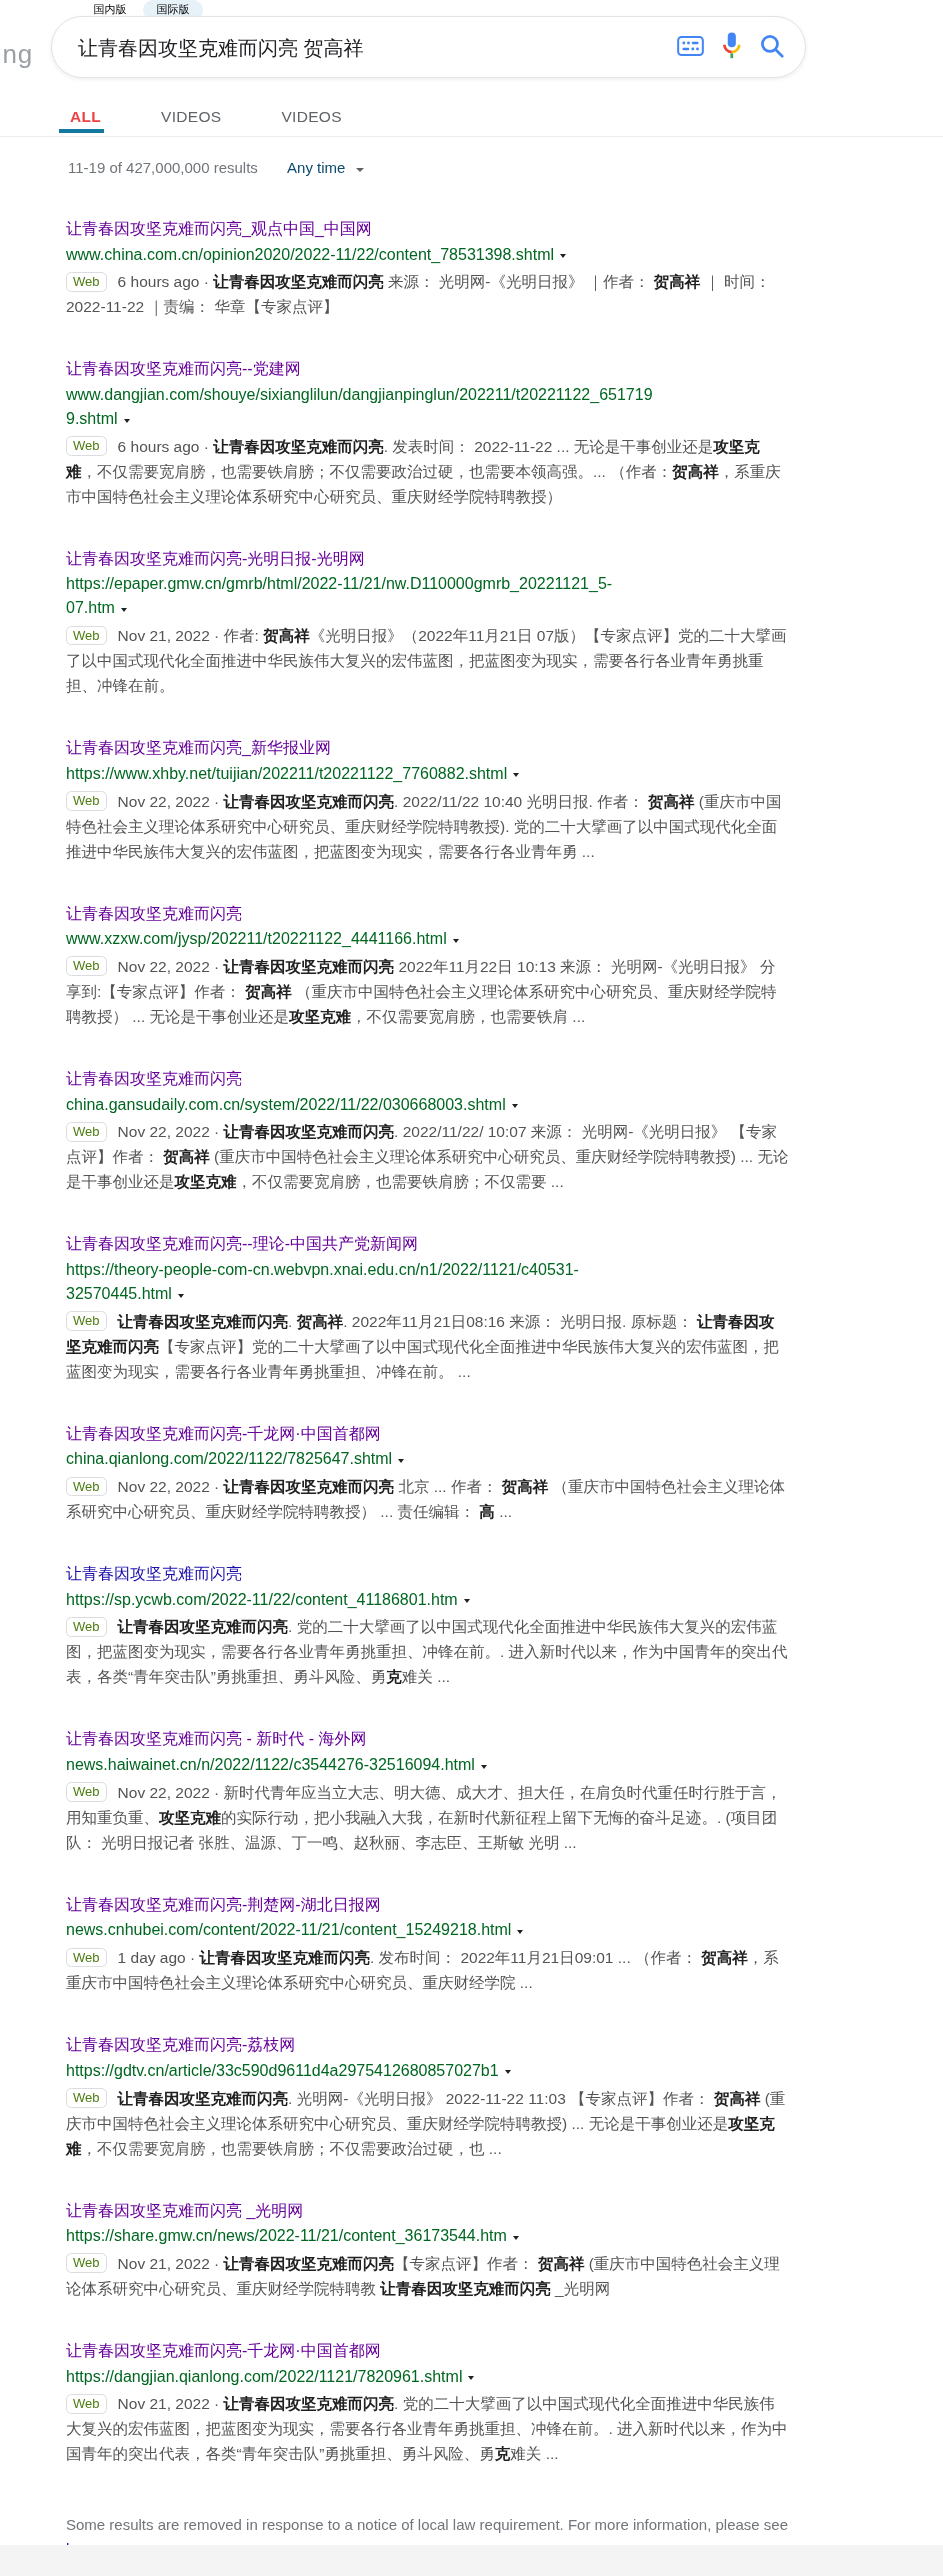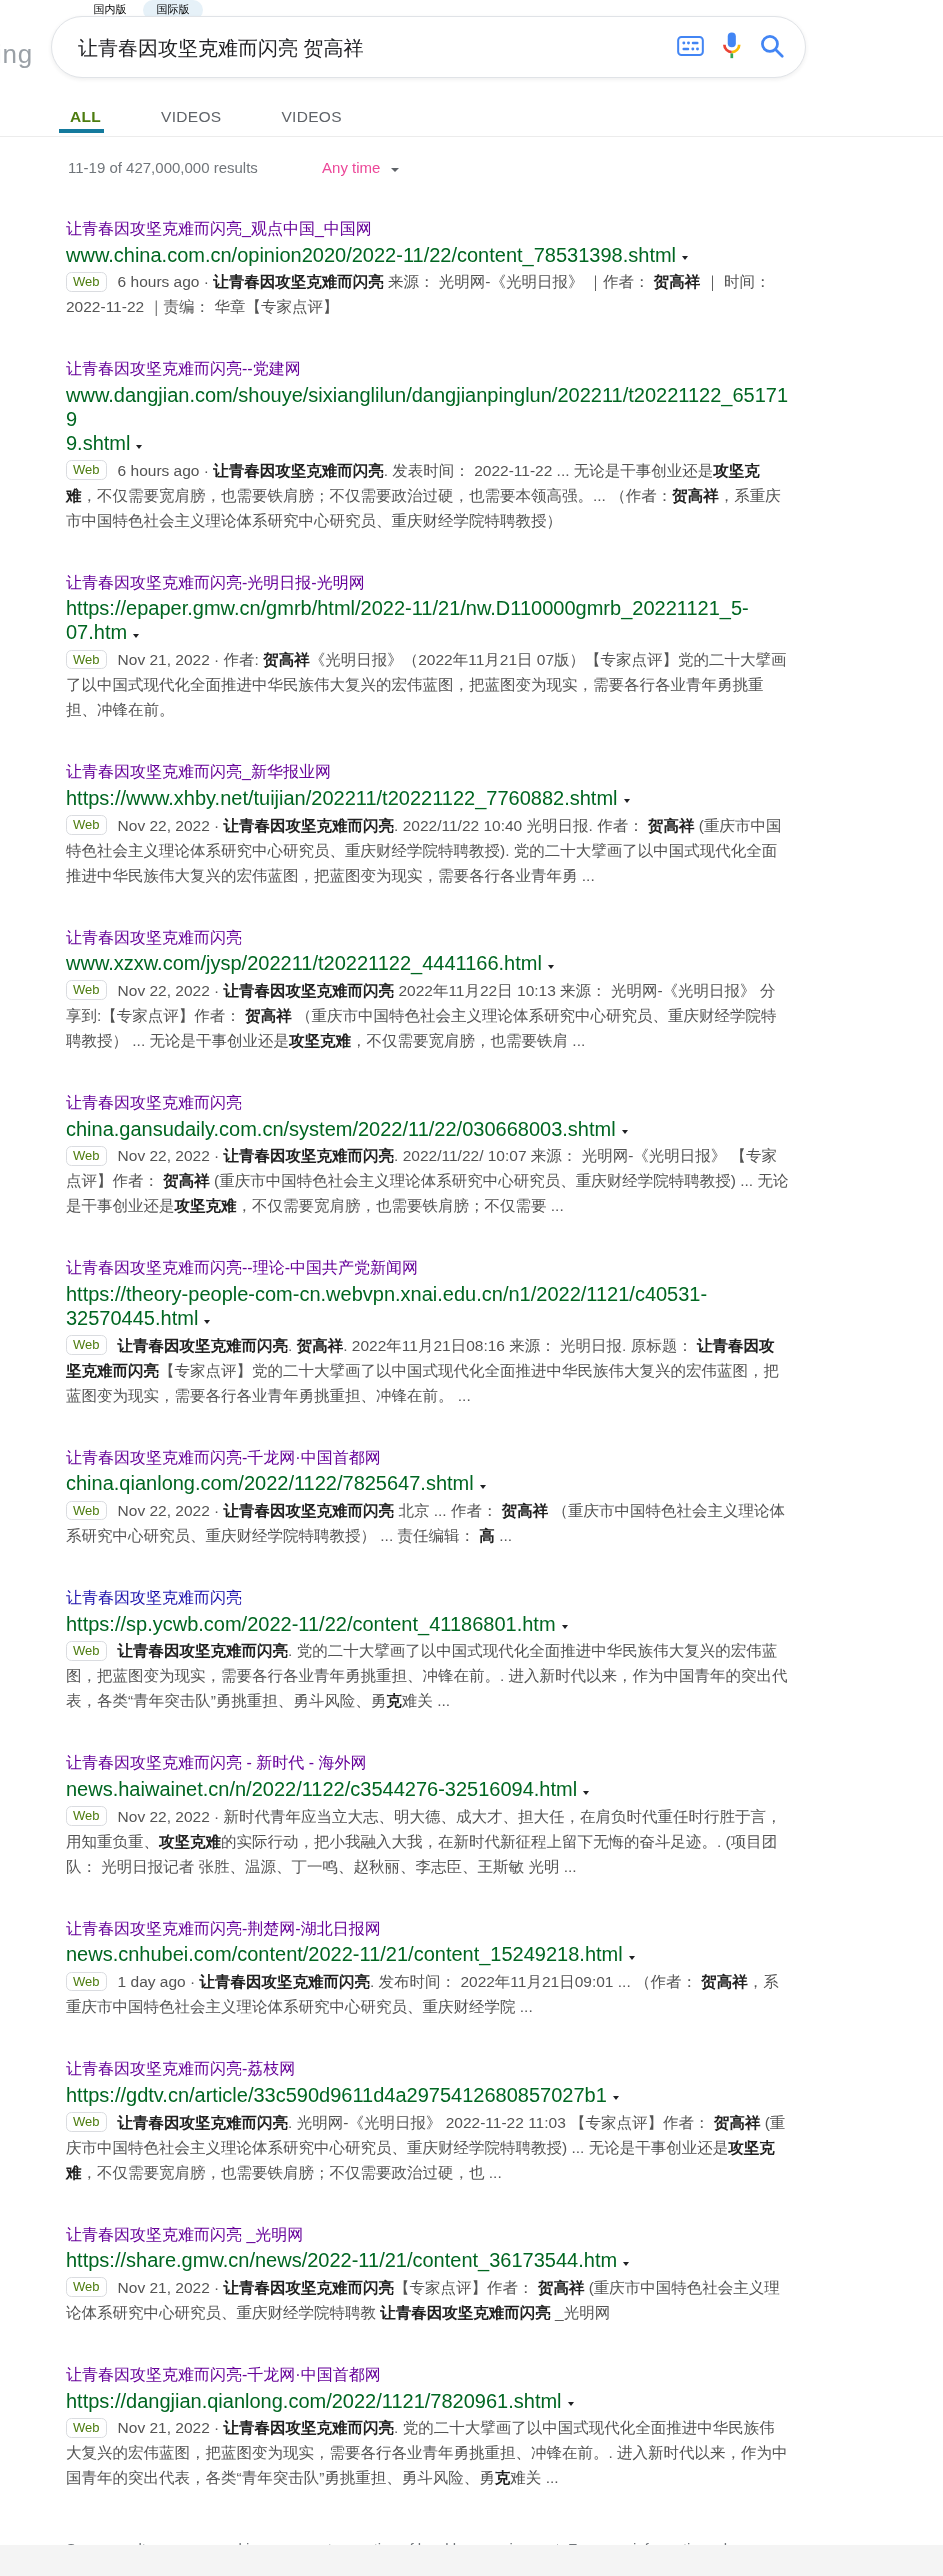--- a/index.html
+++ b/index.html
@@ -39,43 +39,43 @@
     font-family: inherit; background: transparent;
   }
   .sb-icon { position: absolute; top: 50%; transform: translateY(-50%); cursor: pointer; }
   .icon-kbd { right: 101px; }
   .icon-mic { right: 62px; }
   .icon-search { right: 20px; }
 
   
   .nav-tabs { position: absolute; top: 108px; left: 70px; }
   .nav-tab { display: inline-block; font-size: 15.5px; color: #5f6368; letter-spacing: 0.3px; cursor: pointer; }
-  .nav-tab.active { color: #4d7c0f; font-weight: bold; }
+  .nav-tab.active { color: #ef4444; font-weight: bold; }
   .nav-tab + .nav-tab { margin-left: 57px; }
   .tab-underline { position: absolute; left: 59px; top: 129px; width: 45px; height: 4px; background: #147a9d; }
   .header-divider { position: absolute; left: 0; top: 136px; width: 944px; height: 0.7px; background: #ececec; }
 
   
   .meta-row { position: absolute; top: 159px; left: 68px; font-size: 15px; color: #70757a; }
-  .time-filter { margin-left: 60px; color: #ec4899; cursor: pointer; display: inline-block; text-align: center; }
+  .time-filter { margin-left: 25px; color: #0c4a6e; cursor: pointer; display: inline-block; text-align: center; }
   .caret-down {
     display: inline-block; width: 0; height: 0; margin-left: 6.8px;
     border-left: 4px solid transparent; border-right: 4px solid transparent;
     border-top: 4.7px solid #5f6368; vertical-align: 1.4px;
   }
 
   
   .results { position: absolute; left: 66px; top: 217px; width: 723px; }
   .result { margin-bottom: 38px; }
   .r-title {
     display: inline-block; font-size: 16px; line-height: 23px;
     text-decoration: none; cursor: pointer; margin-bottom: 2.7px;
   }
   .r-url {
-    font-size: 20px; line-height: 24px; color: #006621;
+    font-size: 16px; line-height: 24px; color: #006621;
     word-break: break-all; margin-bottom: 2.7px; cursor: pointer;
   }
   .url-caret {
     display: inline-block; width: 0; height: 0; margin-left: 6px;
     border-left: 3.4px solid transparent; border-right: 3.4px solid transparent;
     border-top: 4.7px solid #202124; vertical-align: 1.4px;
   }
   .r-snippet { font-size: 15.5px; line-height: 25px; color: #545454; }
   .r-snippet b { color: #202020; }
   .web-pill {

